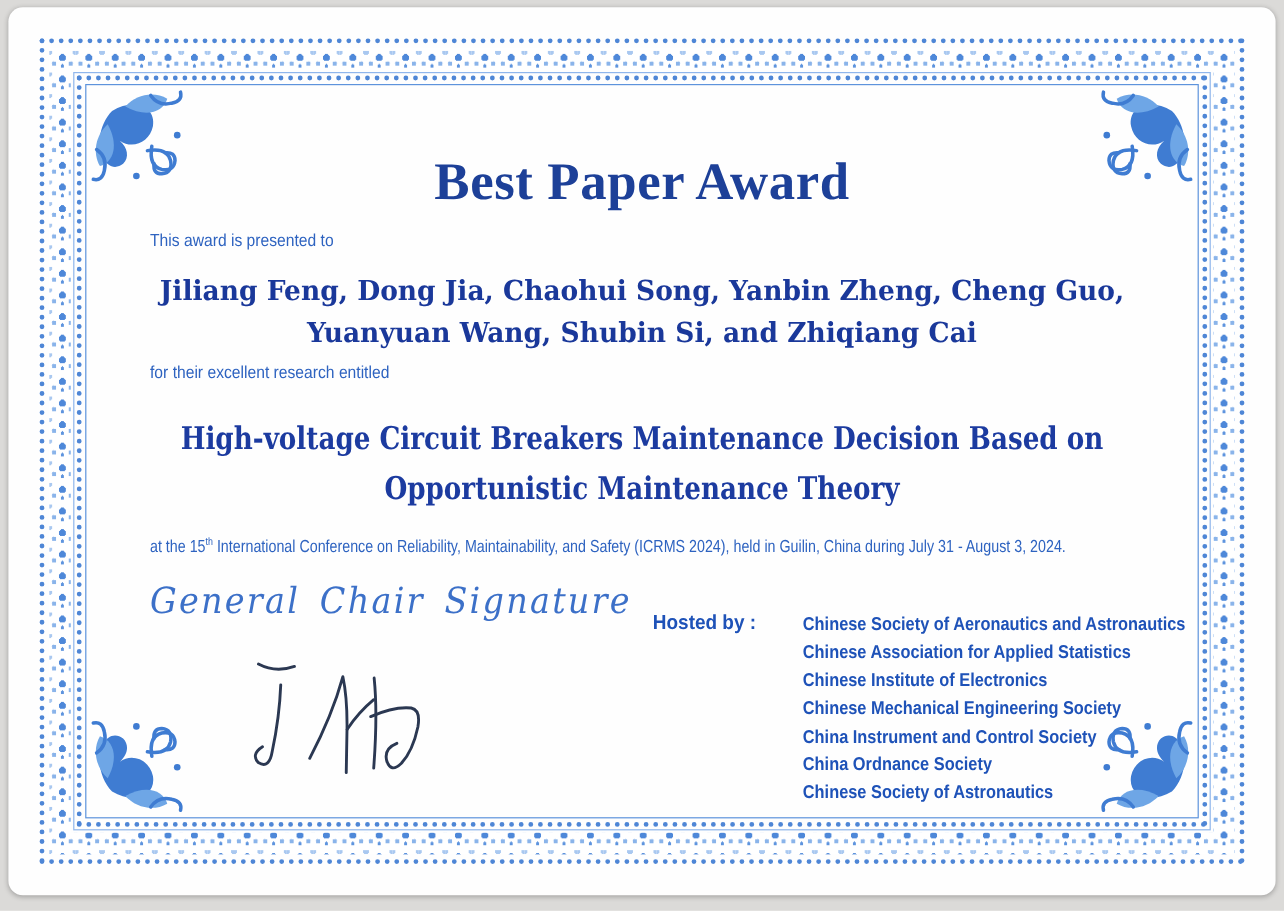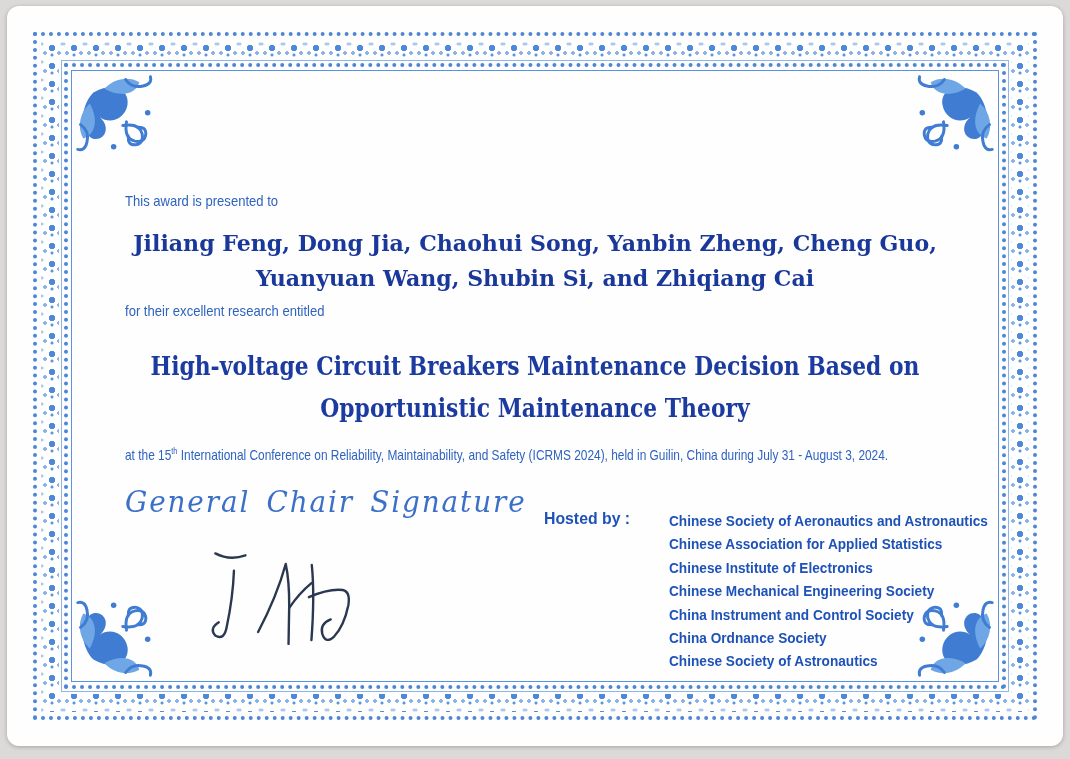--- a/index.html
+++ b/index.html
@@ -155,20 +155,21 @@
       <circle cx="42" cy="79" r="3"></circle>
     </g>
     <g fill="none" stroke="#3f7cd2" stroke-width="3.2" stroke-linecap="round">
       <path d="M52 56 Q70 53 73 65 Q75 76 65 77 Q57 77 58 68"></path>
       <path d="M56 52 Q53 70 65 73 Q76 75 77 65 Q77 57 68 58"></path>
       <path d="M6 55 Q16 62 13 74 Q11 84 3 82"></path>
       <path d="M55 6 Q62 16 74 13 Q84 11 82 3"></path>
     </g>
   </svg>
 
+  <div class="txt title">Best Paper Award</div>
 
   <div class="txt small presented">This award is presented to</div>
 
   <div class="txt names names1">Jiliang Feng, Dong Jia, Chaohui Song, Yanbin Zheng, Cheng Guo,</div>
   <div class="txt names names2">Yuanyuan Wang, Shubin Si, and Zhiqiang Cai</div>
 
   <div class="txt small research">for their excellent research entitled</div>
 
   <div class="txt ptitle ptitle1">High-voltage Circuit Breakers Maintenance Decision Based on</div>
   <div class="txt ptitle ptitle2">Opportunistic Maintenance Theory</div>

